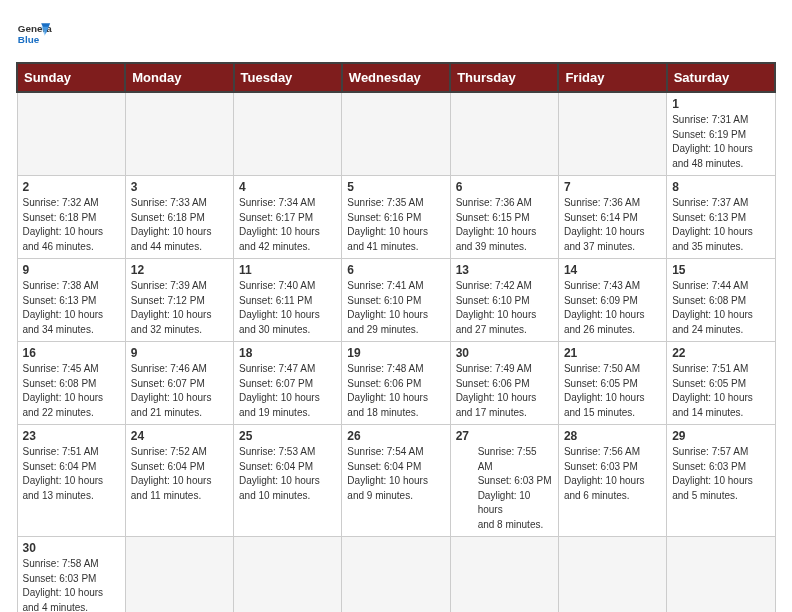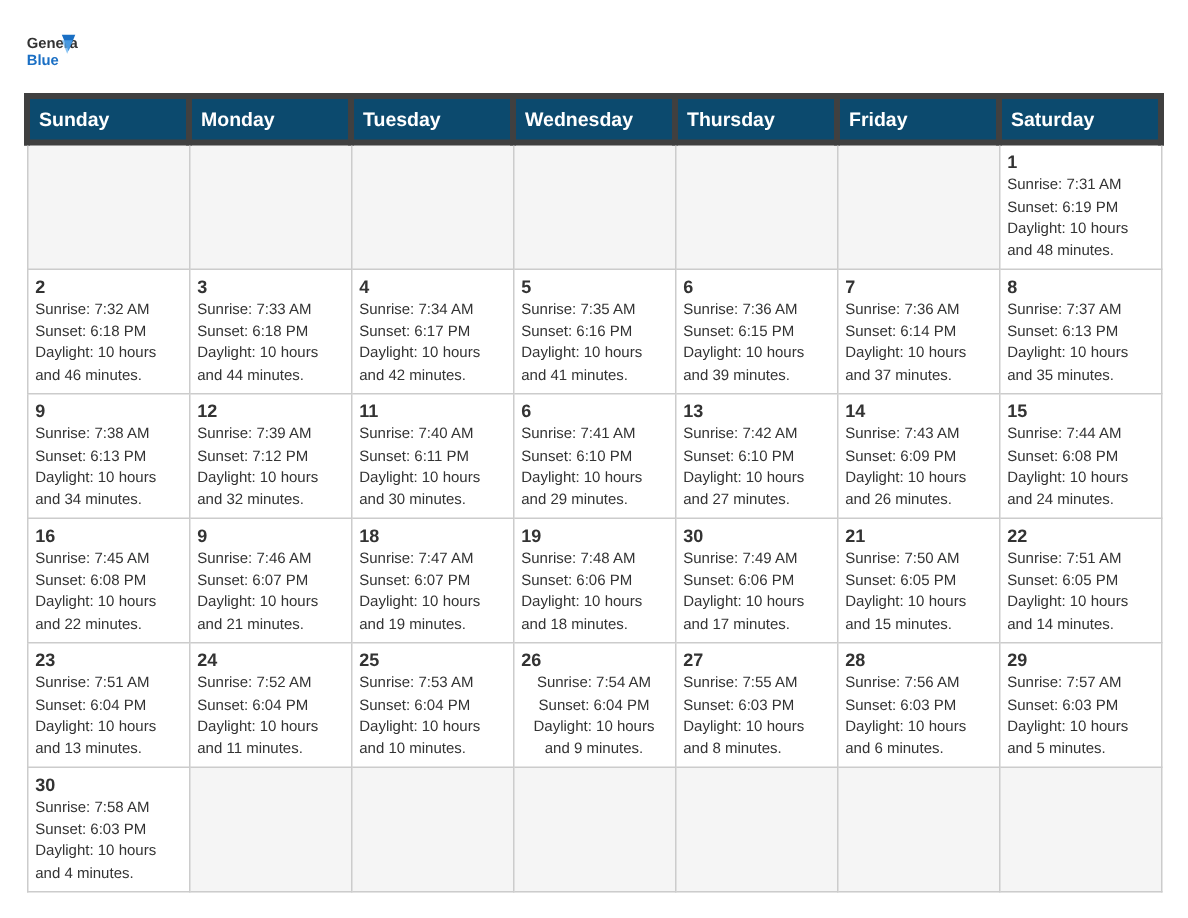--- a/index.html
+++ b/index.html
@@ -36,27 +36,27 @@
     .location {
       font-size: 16px;
       color: #555;
     }
     table {
       width: 100%;
       border-collapse: collapse;
       table-layout: fixed;
     }
     th {
-      background-color: #0c4a6e;
+      background-color: #7f1d1d;
       color: #fff;
       text-align: left;
       padding: 6px 6px;
       font-size: 13px;
       font-weight: bold;
-      border: 4px solid #404040;
+      border: 2px solid #404040;
     }
     td {
       border: 1px solid #ccc;
       vertical-align: top;
       padding: 4px 5px;
       height: 80px;
       background: #fff;
       font-size: 10.5px;
       color: #333;
     }
@@ -294,28 +294,28 @@
         </td>
         <td>
           <span class="day-number">25</span>
           <div class="day-info" style="white-space: pre-line;">Sunrise: 7:53 AM
 Sunset: 6:04 PM
 Daylight: 10 hours
 and 10 minutes.</div>
         </td>
         <td>
           <span class="day-number">26</span>
-          <div class="day-info" style="white-space: pre-line; text-align: center;">Sunrise: 7:54 AM
+          <div class="day-info" style="white-space: pre-line;">Sunrise: 7:54 AM
 Sunset: 6:04 PM
 Daylight: 10 hours
 and 9 minutes.</div>
         </td>
         <td>
           <span class="day-number">27</span>
-          <div class="day-info" style="white-space: pre-line;">Sunrise: 7:55 AM
+          <div class="day-info" style="white-space: pre-line; margin-left: 22px;">Sunrise: 7:55 AM
 Sunset: 6:03 PM
 Daylight: 10 hours
 and 8 minutes.</div>
         </td>
         <td>
           <span class="day-number">28</span>
           <div class="day-info" style="white-space: pre-line;">Sunrise: 7:56 AM
 Sunset: 6:03 PM
 Daylight: 10 hours
 and 6 minutes.</div>

